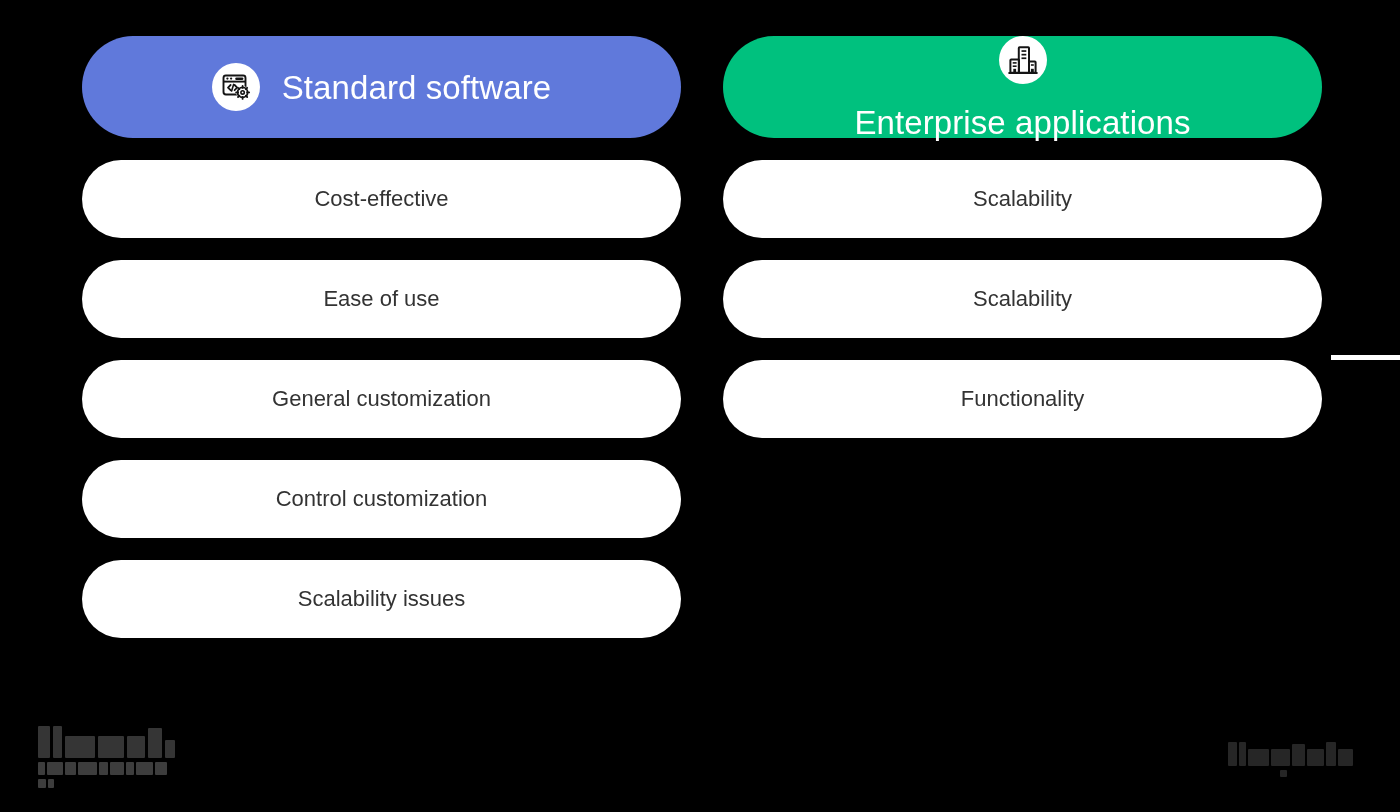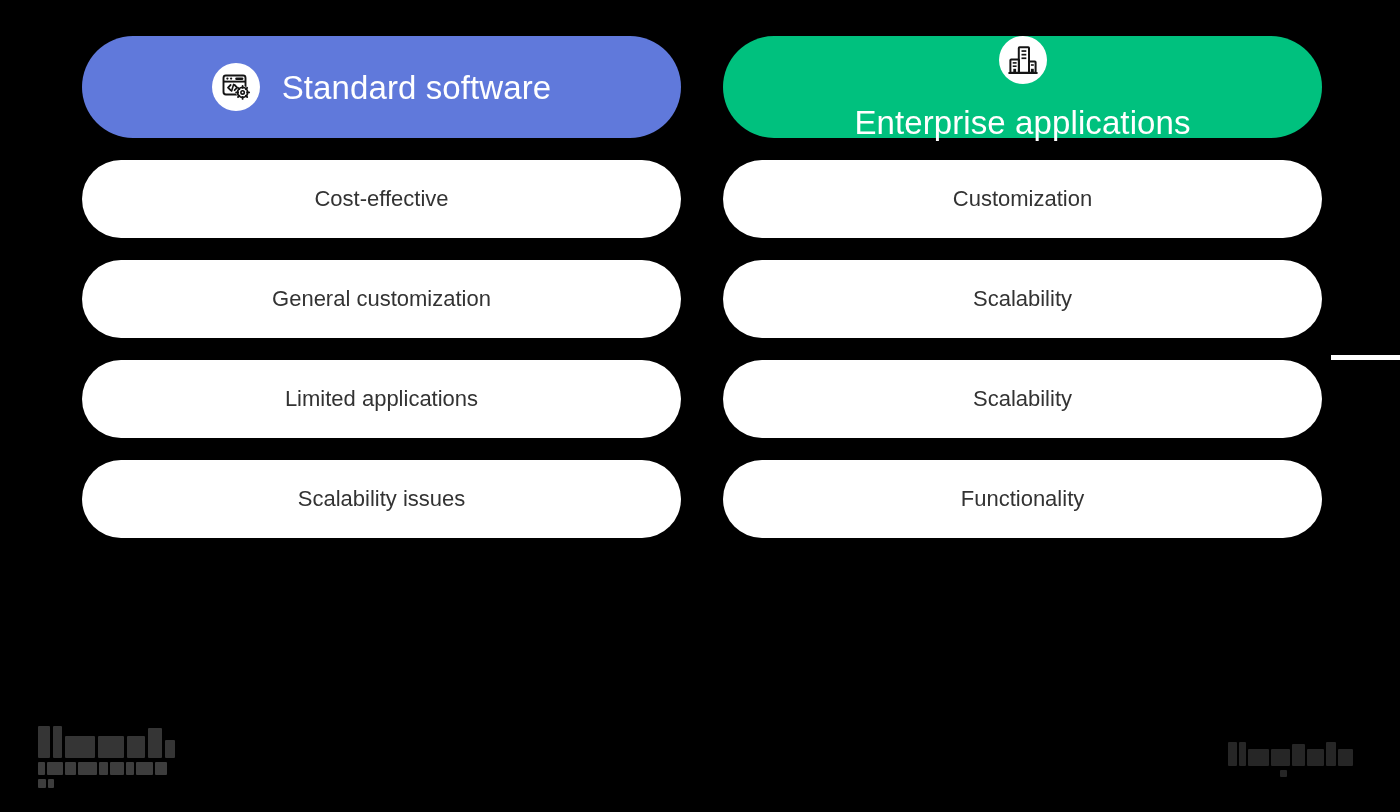--- a/index.html
+++ b/index.html
@@ -164,24 +164,27 @@
             </g>
           </svg>
         </span>
         <span class="header-title">Standard software</span>
       </div>
 
       <div class="item-pill">
         <span class="item-label">Cost-effective</span>
       </div>
       <div class="item-pill">
+        <span class="item-label">Ease of use</span>
+      </div>
+      <div class="item-pill">
         <span class="item-label">General customization</span>
       </div>
       <div class="item-pill">
-        <span class="item-label">Limited applications</span>
+        <span class="item-label">Control customization</span>
       </div>
       <div class="item-pill">
         <span class="item-label">Scalability issues</span>
       </div>
     </div>
 
     <div class="column">
 
       <div class="header-pill green">
         <span class="icon-badge">
@@ -204,23 +207,20 @@
             <rect x="22.0" y="17.4" width="6.6" height="11.4" rx="0.8" fill="none" stroke="#141414" stroke-width="2.0"></rect>
             <rect x="23.9" y="20.2" width="2.9" height="1.6" fill="#141414"></rect>
             <rect x="23.9" y="24.8" width="2.9" height="4.0" fill="#141414"></rect>
 
             <line x1="2.2" y1="28.9" x2="29.8" y2="28.9" stroke="#141414" stroke-width="2.0" stroke-linecap="round"></line>
           </svg>
         </span>
         <span class="header-title">Enterprise applications</span>
       </div>
 
-      <div class="item-pill">
-        <span class="item-label">Customization</span>
-      </div>
       <div class="item-pill">
         <span class="item-label">Scalability</span>
       </div>
       <div class="item-pill">
         <span class="item-label">Scalability</span>
       </div>
       <div class="item-pill">
         <span class="item-label">Functionality</span>
       </div>
     </div>

